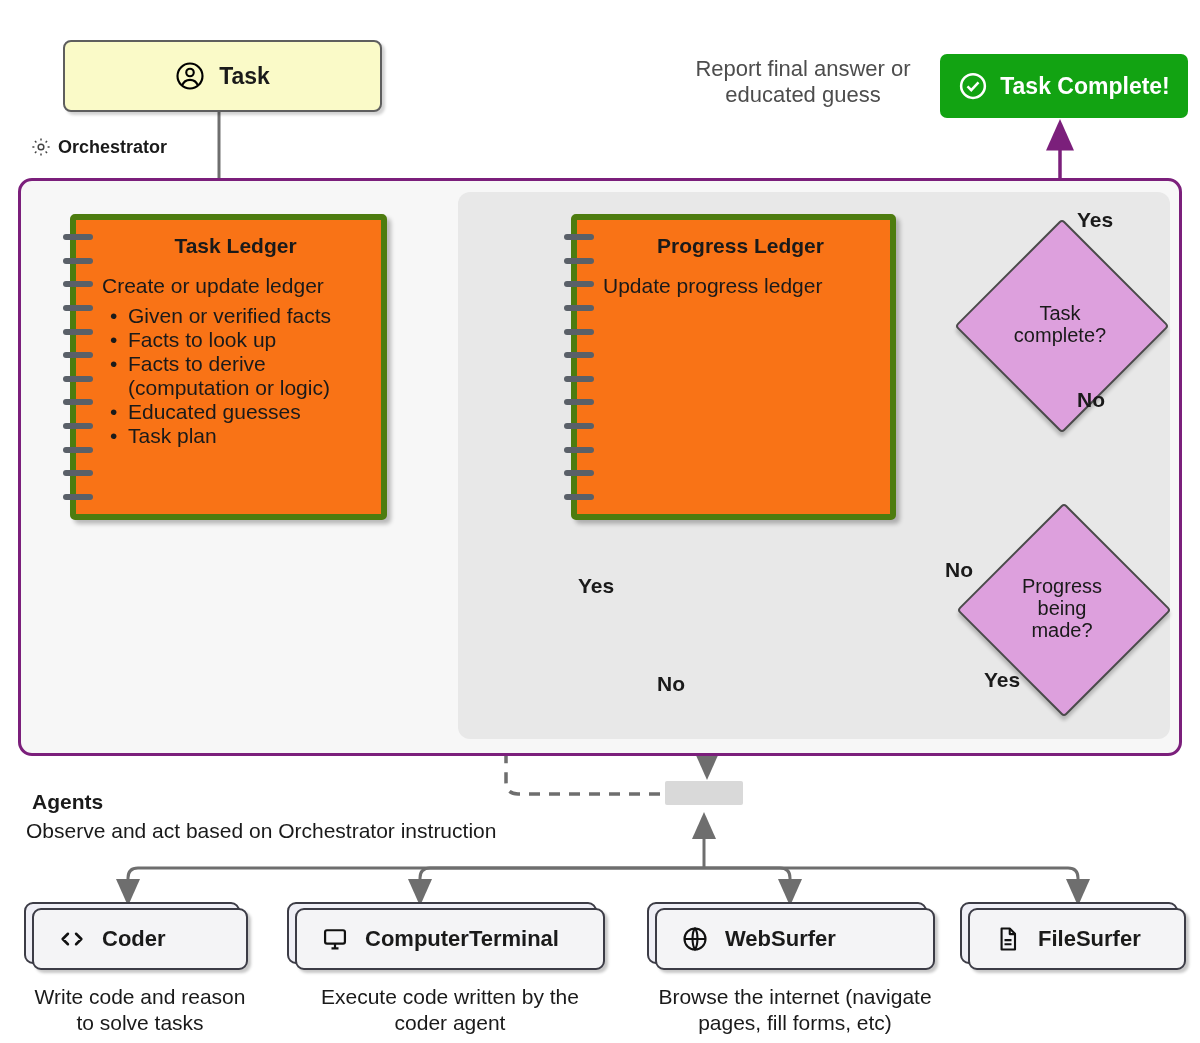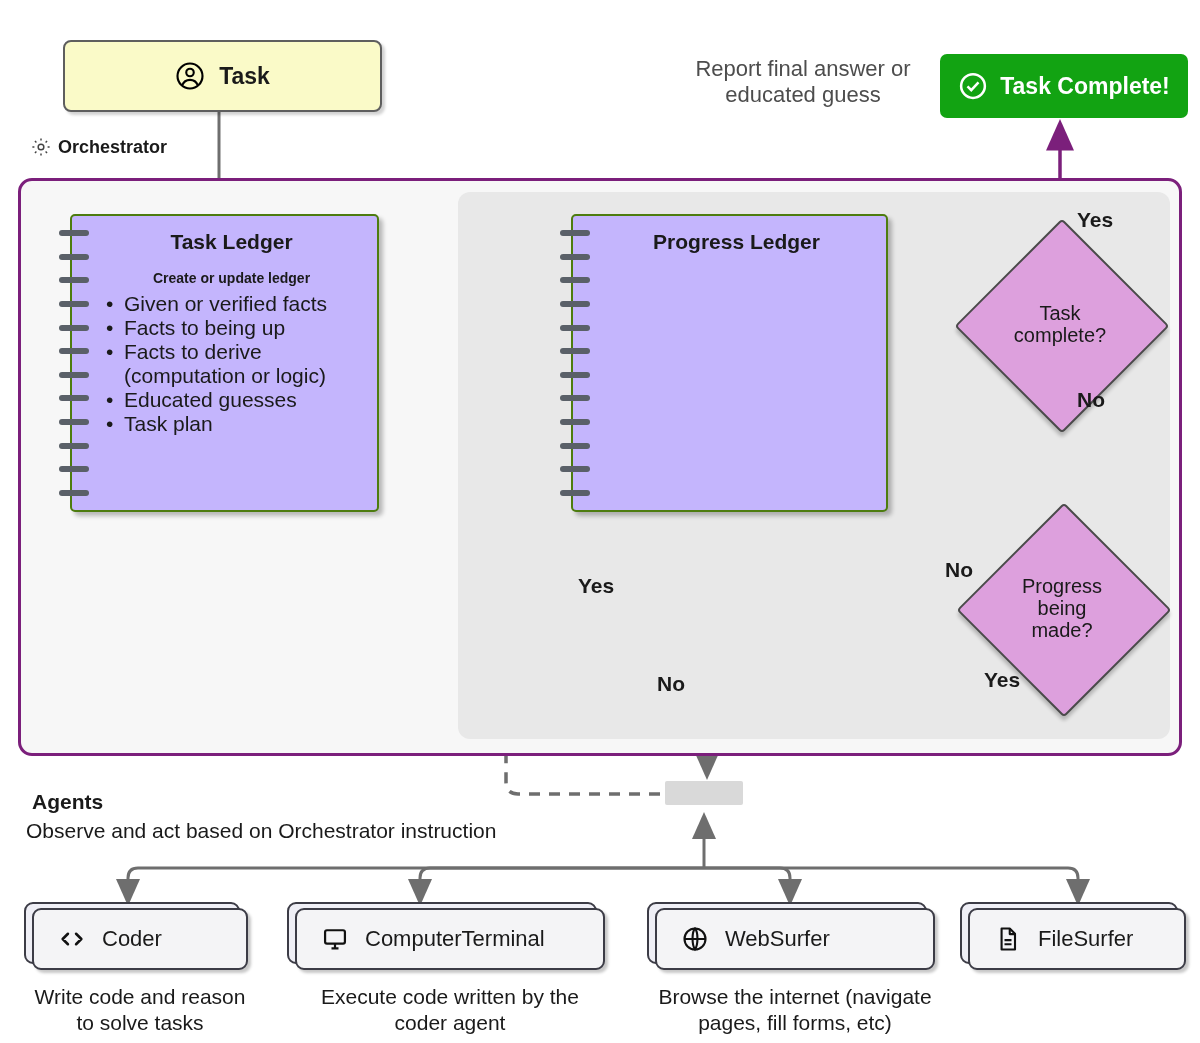--- a/index.html
+++ b/index.html
@@ -18,28 +18,28 @@
 
   
   .orch-title{position:absolute;left:30px;top:108px;display:flex;align-items:center;gap:6px;z-index:6;}
   .orch-title .txt{font-size:18px;font-weight:bold;}
   .orch-box{position:absolute;left:18px;top:150px;width:1158px;height:572px;
     background:#F7F7F7;border:3px solid #7B1F7B;border-radius:14px;z-index:1;}
   .inner-panel{position:absolute;left:458px;top:164px;width:712px;height:547px;
     background:#E8E8E8;border-radius:12px;z-index:2;}
 
   
-  .ledger{position:absolute;background:#c4b5fd;border:2px solid #4d7c0f;border-radius:5px;
+  .ledger{position:absolute;background:#f97316;border:6px solid #4d7c0f;border-radius:5px;
     box-shadow:4px 4px 4px rgba(0,0,0,.25);z-index:4;}
   .ledger .rings{position:absolute;left:-13px;top:14px;bottom:14px;width:30px;
     display:flex;flex-direction:column;justify-content:space-between;}
   .ledger .rings i{display:block;height:6px;background:#5a6068;border-radius:3px;}
   .ledger .inner{padding:14px 12px 10px 26px;}
   .ledger h3{margin:0;text-align:center;font-size:21px;font-weight:bold;}
-  .ledger .sub{text-align:center;font-size:14px;margin:16px 0 6px;font-weight:bold;}
+  .ledger .sub{text-align:left;font-size:21px;margin:16px 0 6px;}
   .ledger ul{margin:0;padding:0 0 0 4px;list-style:none;}
   .ledger li{font-size:21px;line-height:1.14;padding-left:22px;position:relative;}
   .ledger li:before{content:"\2022";position:absolute;left:4px;}
   #task-ledger{left:70px;top:186px;width:305px;height:294px;}
   #progress-ledger{left:571px;top:186px;width:313px;height:294px;}
 
   
   .diamond{position:absolute;z-index:4;}
   .diamond .shape{width:100%;height:100%;background:#DDA0DD;border:2px solid #4a4a4a;
     transform:rotate(45deg);border-radius:4px;box-shadow:3px 3px 4px rgba(0,0,0,.22);}
@@ -69,21 +69,21 @@
   .agents-title{position:absolute;left:32px;top:762px;font-size:21px;font-weight:bold;z-index:5;}
   .agents-sub{position:absolute;left:26px;top:791px;font-size:21px;z-index:5;}
   .agent{position:absolute;z-index:5;}
   .agent .card{position:relative;height:58px;background:#F4F4F6;
     border:2px solid #3c3c46;border-radius:9px;
     box-shadow:3px 3px 3px rgba(0,0,0,.22);
     display:flex;align-items:center;gap:16px;padding-left:24px;}
   .agent .card:before{content:"";position:absolute;left:-10px;top:-8px;
     width:100%;height:100%;background:#EFEFF6;border:2px solid #3c3c46;
     border-radius:9px;z-index:-1;}
-  .agent .aname{font-size:22px;font-weight:normal;}
+  .agent .aname{font-size:22px;font-weight:bold;}
   .agent .desc{margin-top:14px;text-align:center;font-size:21px;line-height:1.25;}
   #agent-coder{left:32px;top:880px;width:216px;}
   #agent-terminal{left:295px;top:880px;width:310px;}
   #agent-websurfer{left:655px;top:880px;width:280px;}
   #agent-filesurfer{left:968px;top:880px;width:218px;}
   #agent-coder .desc{width:228px;margin-left:-6px;}
   #agent-terminal .desc{width:310px;}
   #agent-websurfer .desc{width:300px;margin-left:-10px;}
   #agent-filesurfer .desc{width:230px;margin-left:-6px;}
   .ico{display:inline-flex;align-items:center;justify-content:center;}
@@ -183,21 +183,21 @@
         <i></i>
         <i></i>
         <i></i>
         <i></i>
     </div>
     <div class="inner">
       <h3>Task Ledger</h3>
       <div class="sub">Create or update ledger</div>
       <ul>
         <li>Given or verified facts</li>
-        <li>Facts to being up</li>
+        <li>Facts to look up</li>
         <li>Facts to derive (computation or logic)</li>
         <li>Educated guesses</li>
         <li>Task plan</li>
       </ul>
     </div>
   </div>
 
   <div class="ledger" id="progress-ledger">
     <div class="rings">
       <i></i>
@@ -208,20 +208,21 @@
         <i></i>
         <i></i>
         <i></i>
         <i></i>
         <i></i>
         <i></i>
         <i></i>
     </div>
     <div class="inner">
       <h3>Progress Ledger</h3>
+      <div class="sub">Update progress ledger</div>
     </div>
   </div>
 
   <div class="diamond" id="d-task-complete">
     <div class="shape"></div>
     <div class="dlabel">
       <span><span>Task</span><br>
       <span>complete?</span></span>
     </div>
   </div>

